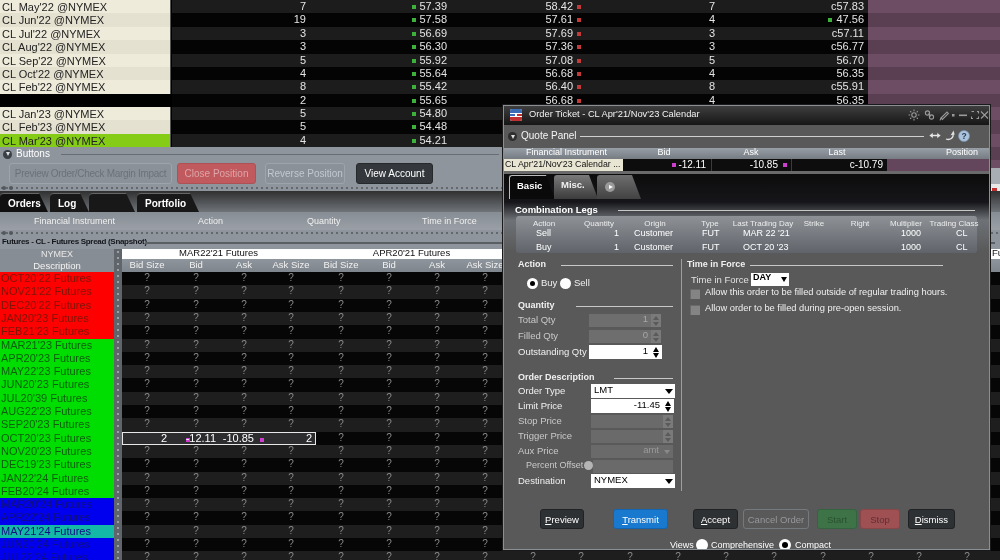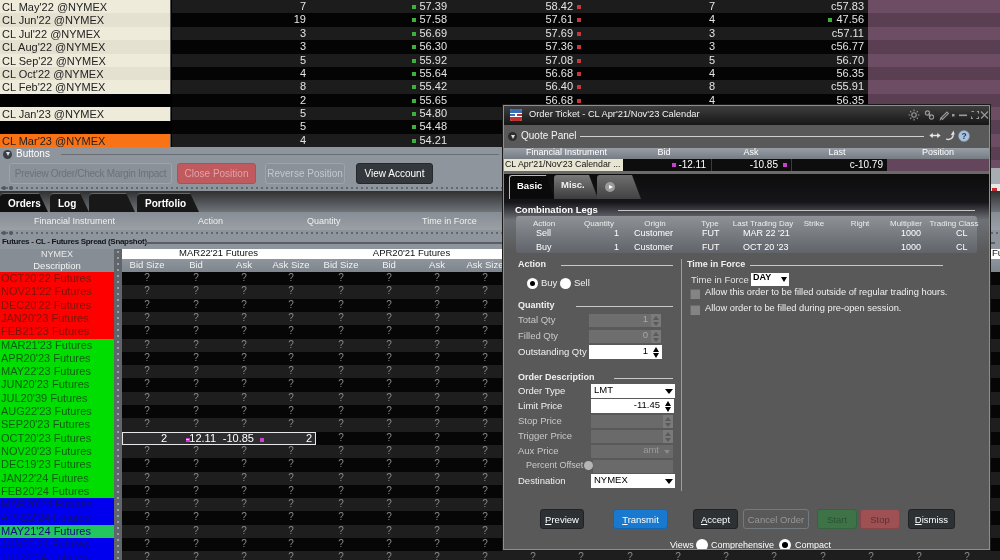--- a/index.html
+++ b/index.html
@@ -123,30 +123,33 @@
     </div>
 <div class="abs" style="left:172px;top:106.9px;width:696px;height:14.06px;background:#1c1c1c;color:#e4e4e4;font-size:11px;">
 <span class="txt" style="right:562px;top:0px;">5</span>
 <span class="abs" style="left:240px;top:5px;width:4px;height:4px;background:#3cb23c;"></span>
 <span class="txt" style="right:421px;top:0px;">54.80</span>
 <span class="txt" style="right:295px;top:0px;">55.90</span>
 <span class="abs" style="left:405px;top:5px;width:4px;height:4px;background:#c43a3a;"></span>
 <span class="txt" style="right:153px;top:0px;">5</span>
 <span class="txt" style="right:4px;top:0px;">c55.40</span>
 </div>
+<div class="abs" style="left:0;top:120.3px;width:171px;height:14.06px;background:#e5e1d0;border-right:1px solid #555;">
+      <span class="txt" style="left:2px;top:1px;font-size:11px;color:#222;">CL Feb'23 @NYMEX</span>
+    </div>
 <div class="abs" style="left:172px;top:120.3px;width:696px;height:14.06px;background:#040404;color:#e4e4e4;font-size:11px;">
 <span class="txt" style="right:562px;top:0px;">5</span>
 <span class="abs" style="left:240px;top:5px;width:4px;height:4px;background:#3cb23c;"></span>
 <span class="txt" style="right:421px;top:0px;">54.48</span>
 <span class="txt" style="right:295px;top:0px;">55.60</span>
 <span class="abs" style="left:405px;top:5px;width:4px;height:4px;background:#c43a3a;"></span>
 <span class="txt" style="right:153px;top:0px;">5</span>
 <span class="txt" style="right:4px;top:0px;">c55.10</span>
 </div>
-<div class="abs" style="left:0;top:133.6px;width:171px;height:14.06px;background:#f97316;border-right:1px solid #555;">
+<div class="abs" style="left:0;top:133.6px;width:171px;height:14.06px;background:#84cc16;border-right:1px solid #555;">
       <span class="txt" style="left:2px;top:1px;font-size:11px;color:#222;">CL Mar'23 @NYMEX</span>
     </div>
 <div class="abs" style="left:172px;top:133.6px;width:696px;height:14.06px;background:#1c1c1c;color:#e4e4e4;font-size:11px;">
 <span class="txt" style="right:562px;top:0px;">4</span>
 <span class="abs" style="left:240px;top:5px;width:4px;height:4px;background:#3cb23c;"></span>
 <span class="txt" style="right:421px;top:0px;">54.21</span>
 <span class="txt" style="right:295px;top:0px;">55.30</span>
 <span class="abs" style="left:405px;top:5px;width:4px;height:4px;background:#c43a3a;"></span>
 <span class="txt" style="right:153px;top:0px;">4</span>
 <span class="txt" style="right:4px;top:0px;">c54.80</span>
@@ -664,21 +667,21 @@
 <span class="txt" style="left:449px;top:0px;width:20px;text-align:center;font-size:10px;color:#8a8a8a;">?</span>
 <span class="txt" style="left:498px;top:0px;width:20px;text-align:center;font-size:10px;color:#8a8a8a;">?</span>
 <span class="txt" style="left:546px;top:0px;width:20px;text-align:center;font-size:10px;color:#8a8a8a;">?</span>
 <span class="txt" style="left:594px;top:0px;width:20px;text-align:center;font-size:10px;color:#8a8a8a;">?</span>
 <span class="txt" style="left:642px;top:0px;width:20px;text-align:center;font-size:10px;color:#8a8a8a;">?</span>
 <span class="txt" style="left:691px;top:0px;width:20px;text-align:center;font-size:10px;color:#8a8a8a;">?</span>
 <span class="txt" style="left:739px;top:0px;width:20px;text-align:center;font-size:10px;color:#8a8a8a;">?</span>
 <span class="txt" style="left:787px;top:0px;width:20px;text-align:center;font-size:10px;color:#8a8a8a;">?</span>
 <span class="txt" style="left:835px;top:0px;width:20px;text-align:center;font-size:10px;color:#8a8a8a;">?</span>
 </div>
-<div class="abs" style="left:0;top:287.7px;width:114px;height:14.0px;background:#22c55e;">
+<div class="abs" style="left:0;top:287.7px;width:114px;height:14.0px;background:#14b8a6;">
       <span class="txt" style="left:1px;top:0px;font-size:11px;color:#101080;">MAY21'24 Futures</span>
     </div>
 <div class="abs" style="left:122px;top:287.7px;width:878px;height:14.0px;background:#1e1e1e;">
 <span class="txt" style="left:15px;top:0px;width:20px;text-align:center;font-size:10px;color:#8a8a8a;">?</span>
 <span class="txt" style="left:64px;top:0px;width:20px;text-align:center;font-size:10px;color:#8a8a8a;">?</span>
 <span class="txt" style="left:112px;top:0px;width:20px;text-align:center;font-size:10px;color:#8a8a8a;">?</span>
 <span class="txt" style="left:159px;top:0px;width:20px;text-align:center;font-size:10px;color:#8a8a8a;">?</span>
 <span class="txt" style="left:209px;top:0px;width:20px;text-align:center;font-size:10px;color:#8a8a8a;">?</span>
 <span class="txt" style="left:257px;top:0px;width:20px;text-align:center;font-size:10px;color:#8a8a8a;">?</span>
 <span class="txt" style="left:305px;top:0px;width:20px;text-align:center;font-size:10px;color:#8a8a8a;">?</span>
@@ -779,21 +782,21 @@
 <path d="M25.5 2.5l1.2 4-4 .8z" fill="#e0e0e0"></path>
 <circle cx="36" cy="8" r="5.5" fill="#aac2dc" stroke="#7a93ad" stroke-width="0.6"></circle>
 <text x="36" y="11" font-size="8.5" font-weight="bold" fill="#273d57" text-anchor="middle" font-family="Liberation Sans">?</text>
 </svg>
 </div>
 <div class="abs" style="left:0;top:42px;width:485px;height:11px;background:linear-gradient(#989ea6,#767c82);">
 <span class="txt" style="left:10px;top:-1px;width:105px;text-align:center;font-size:9px;color:#fff;">Financial Instrument</span>
 <span class="txt" style="left:120px;top:-1px;width:80px;text-align:center;font-size:9px;color:#fff;">Bid</span>
 <span class="txt" style="left:207px;top:-1px;width:80px;text-align:center;font-size:9px;color:#fff;">Ask</span>
 <span class="txt" style="left:293px;top:-1px;width:80px;text-align:center;font-size:9px;color:#fff;">Last</span>
-<span class="txt" style="left:394px;top:-1px;width:80px;text-align:center;font-size:9px;color:#fff;">Position</span>
+<span class="txt" style="left:394px;top:-1px;width:80px;text-align:right;font-size:9px;color:#fff;">Position</span>
 </div>
 <div class="abs" style="left:0;top:53px;width:485px;height:12px;background:#0d0d0d;">
 <span class="abs" style="left:207px;top:0;width:1px;height:12px;background:#3c3c3c;"></span>
       <span class="abs" style="left:287px;top:0;width:1px;height:12px;background:#3c3c3c;"></span>
 <span class="abs" style="left:0;top:0;width:119px;height:12px;background:#e9e5d3;">
         <span class="txt" style="left:1px;top:0px;font-size:8.8px;color:#111;">CL Apr'21/Nov'23 Calendar ...</span>
       </span>
 <span class="abs" style="left:168px;top:4px;width:4px;height:4px;background:#cc3fcc;"></span>
 <span class="txt" style="right:283px;top:0px;font-size:10px;color:#fff;">-12.11</span>
 <span class="txt" style="right:211px;top:0px;font-size:10px;color:#fff;">-10.85</span>

